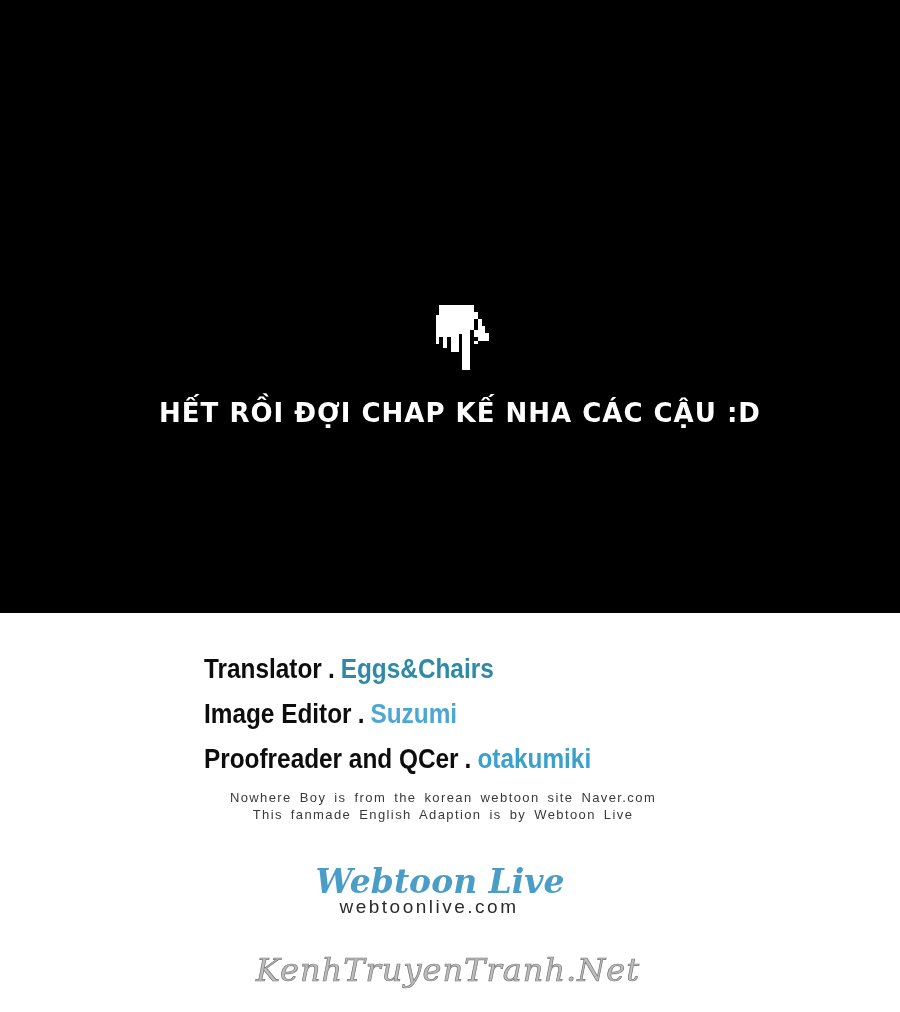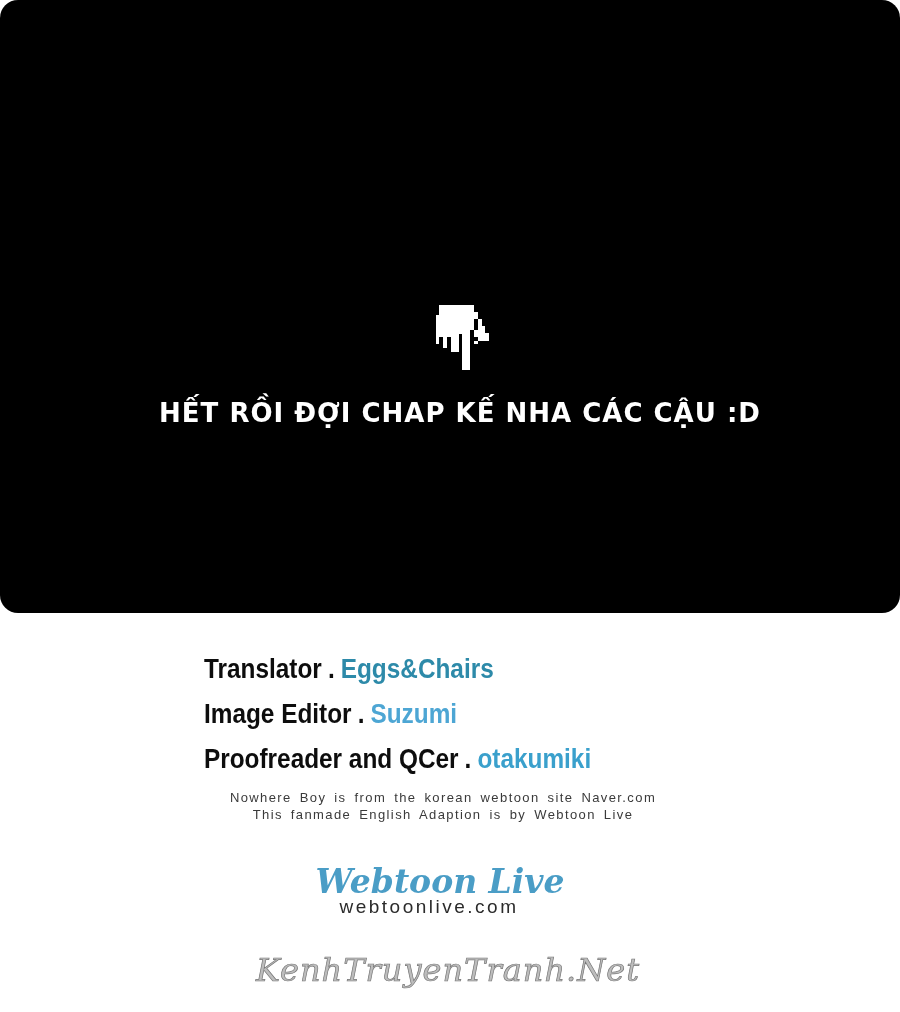--- a/index.html
+++ b/index.html
@@ -11,21 +11,20 @@
     overflow: hidden;
     font-family: "Liberation Sans", sans-serif;
   }
 
   
   .black-panel {
     position: absolute;
     left: 0; top: 0;
     width: 900px; height: 613px;
     background: #000000;
-    border-radius: 18px;
   }
   .hand-icon {
     position: absolute;
     left: 428px; top: 301px;
     width: 65px; height: 72px;
   }
   .end-message {
     position: absolute;
     left: 0; right: 0;
     top: 398px;

